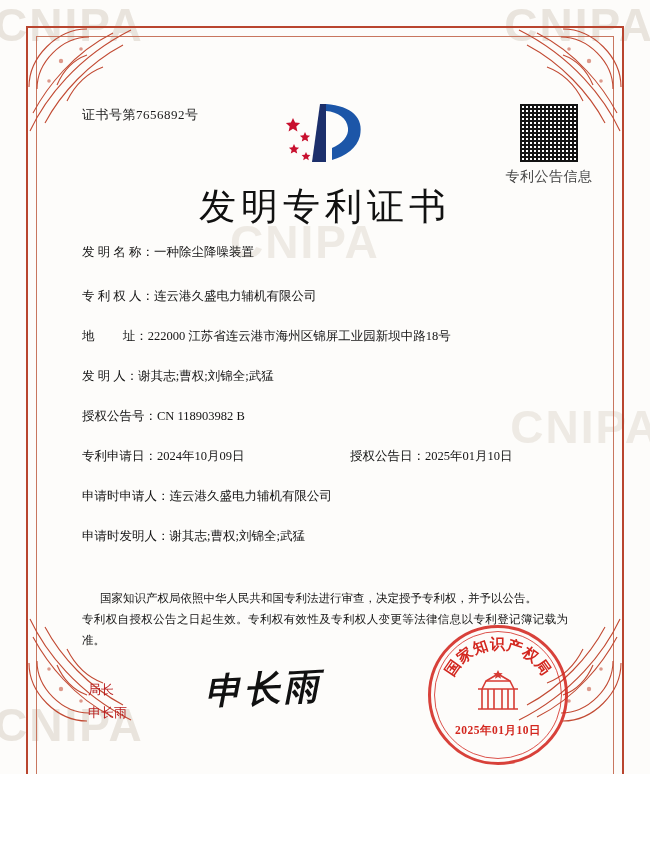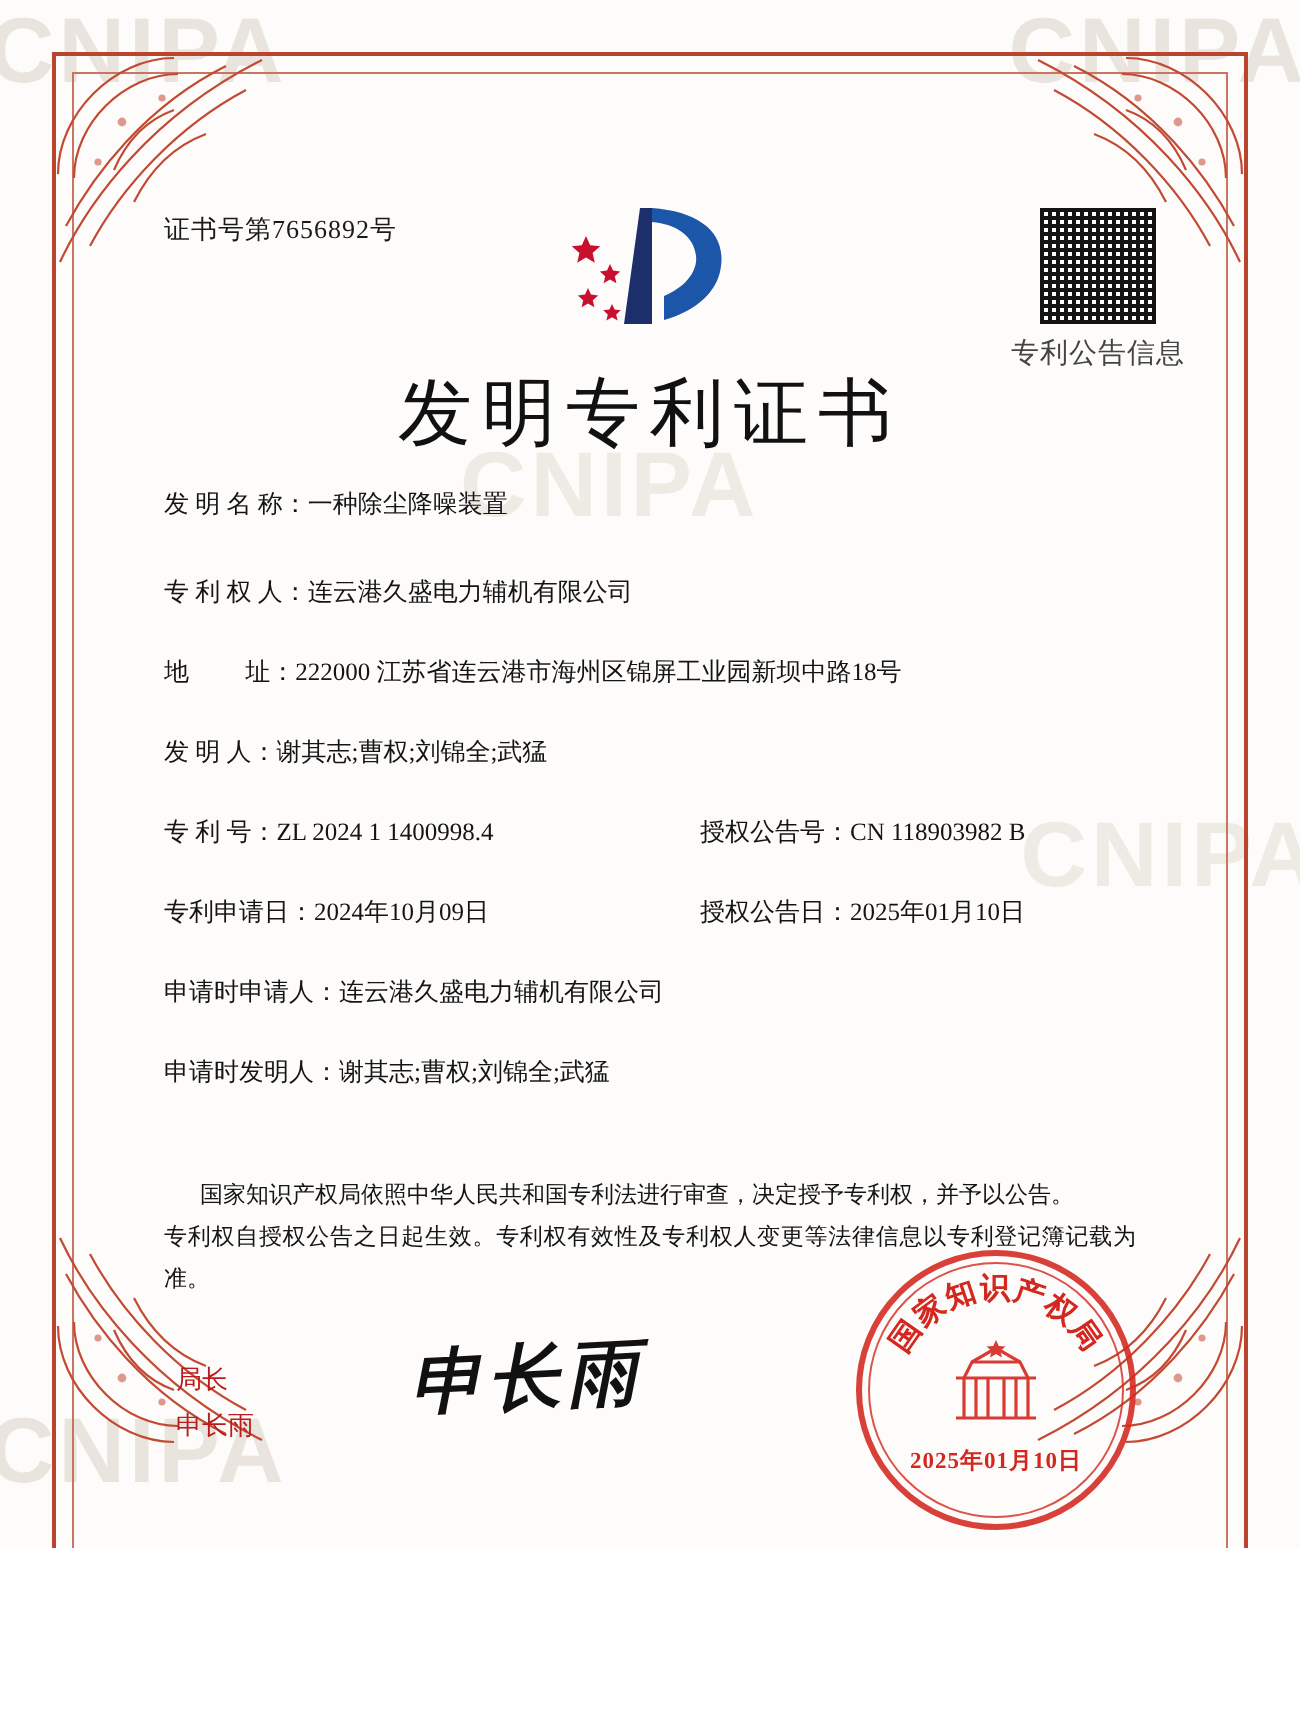--- a/index.html
+++ b/index.html
@@ -340,23 +340,20 @@
 
     <div class="row gap-mid">
       <span class="lbl">地         址：</span><span class="val">222000 江苏省连云港市海州区锦屏工业园新坝中路18号</span>
     </div>
 
     <div class="row gap-mid">
       <span class="lbl">发 明 人：</span><span class="val">谢其志;曹权;刘锦全;武猛</span>
     </div>
 
     <div class="row row-two gap-mid">
-      <div class="col-a">
-        <span class="lbl">专 利 号：</span><span class="val">ZL 2024 1 1400998.4</span>
-      </div>
       <div class="col-b">
         <span class="lbl">授权公告号：</span><span class="val">CN 118903982 B</span>
       </div>
     </div>
 
     <div class="row row-two gap-mid">
       <div class="col-a">
         <span class="lbl">专利申请日：</span><span class="val">2024年10月09日</span>
       </div>
       <div class="col-b">

